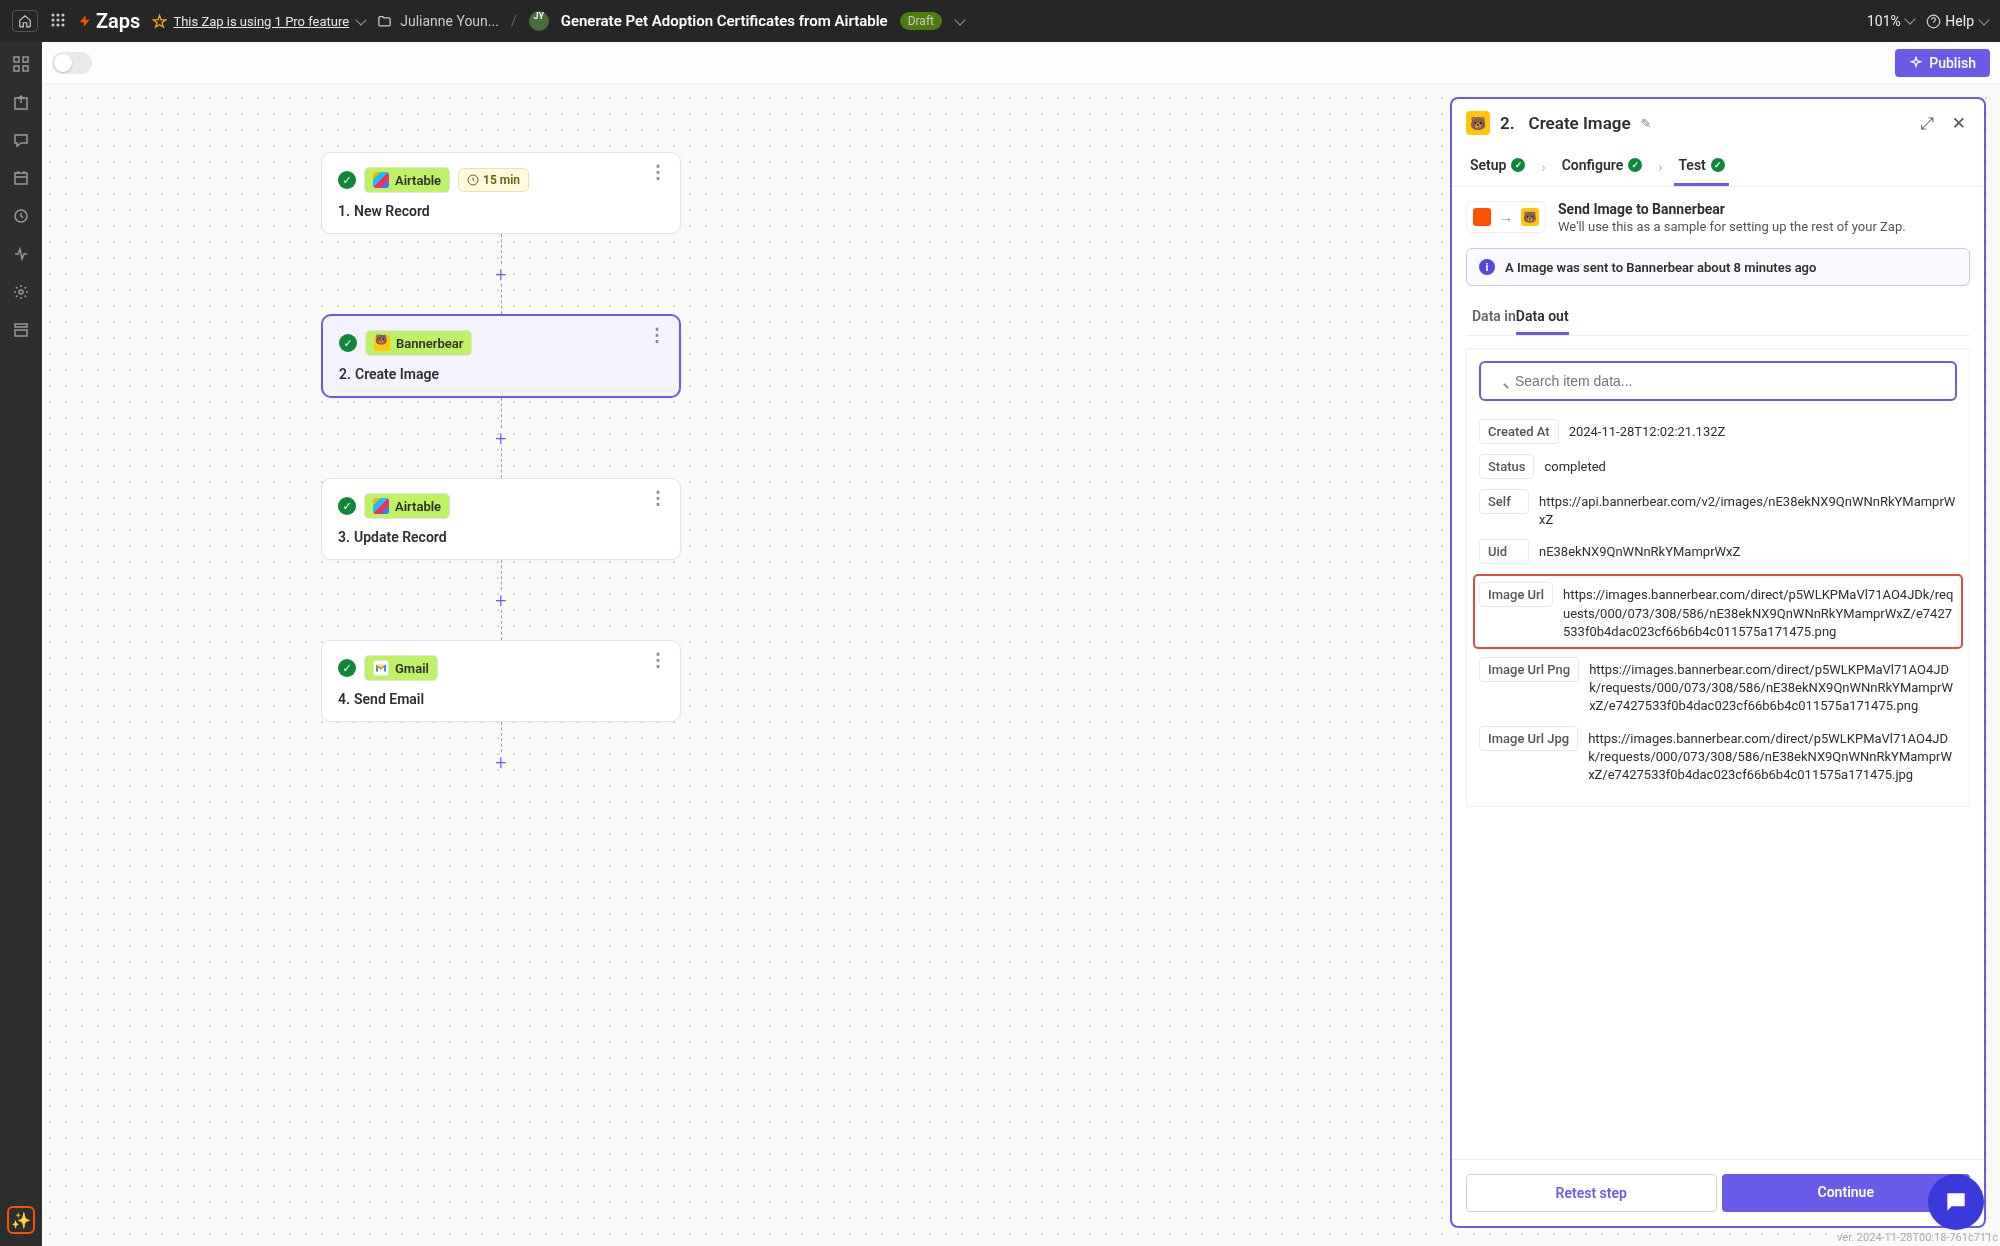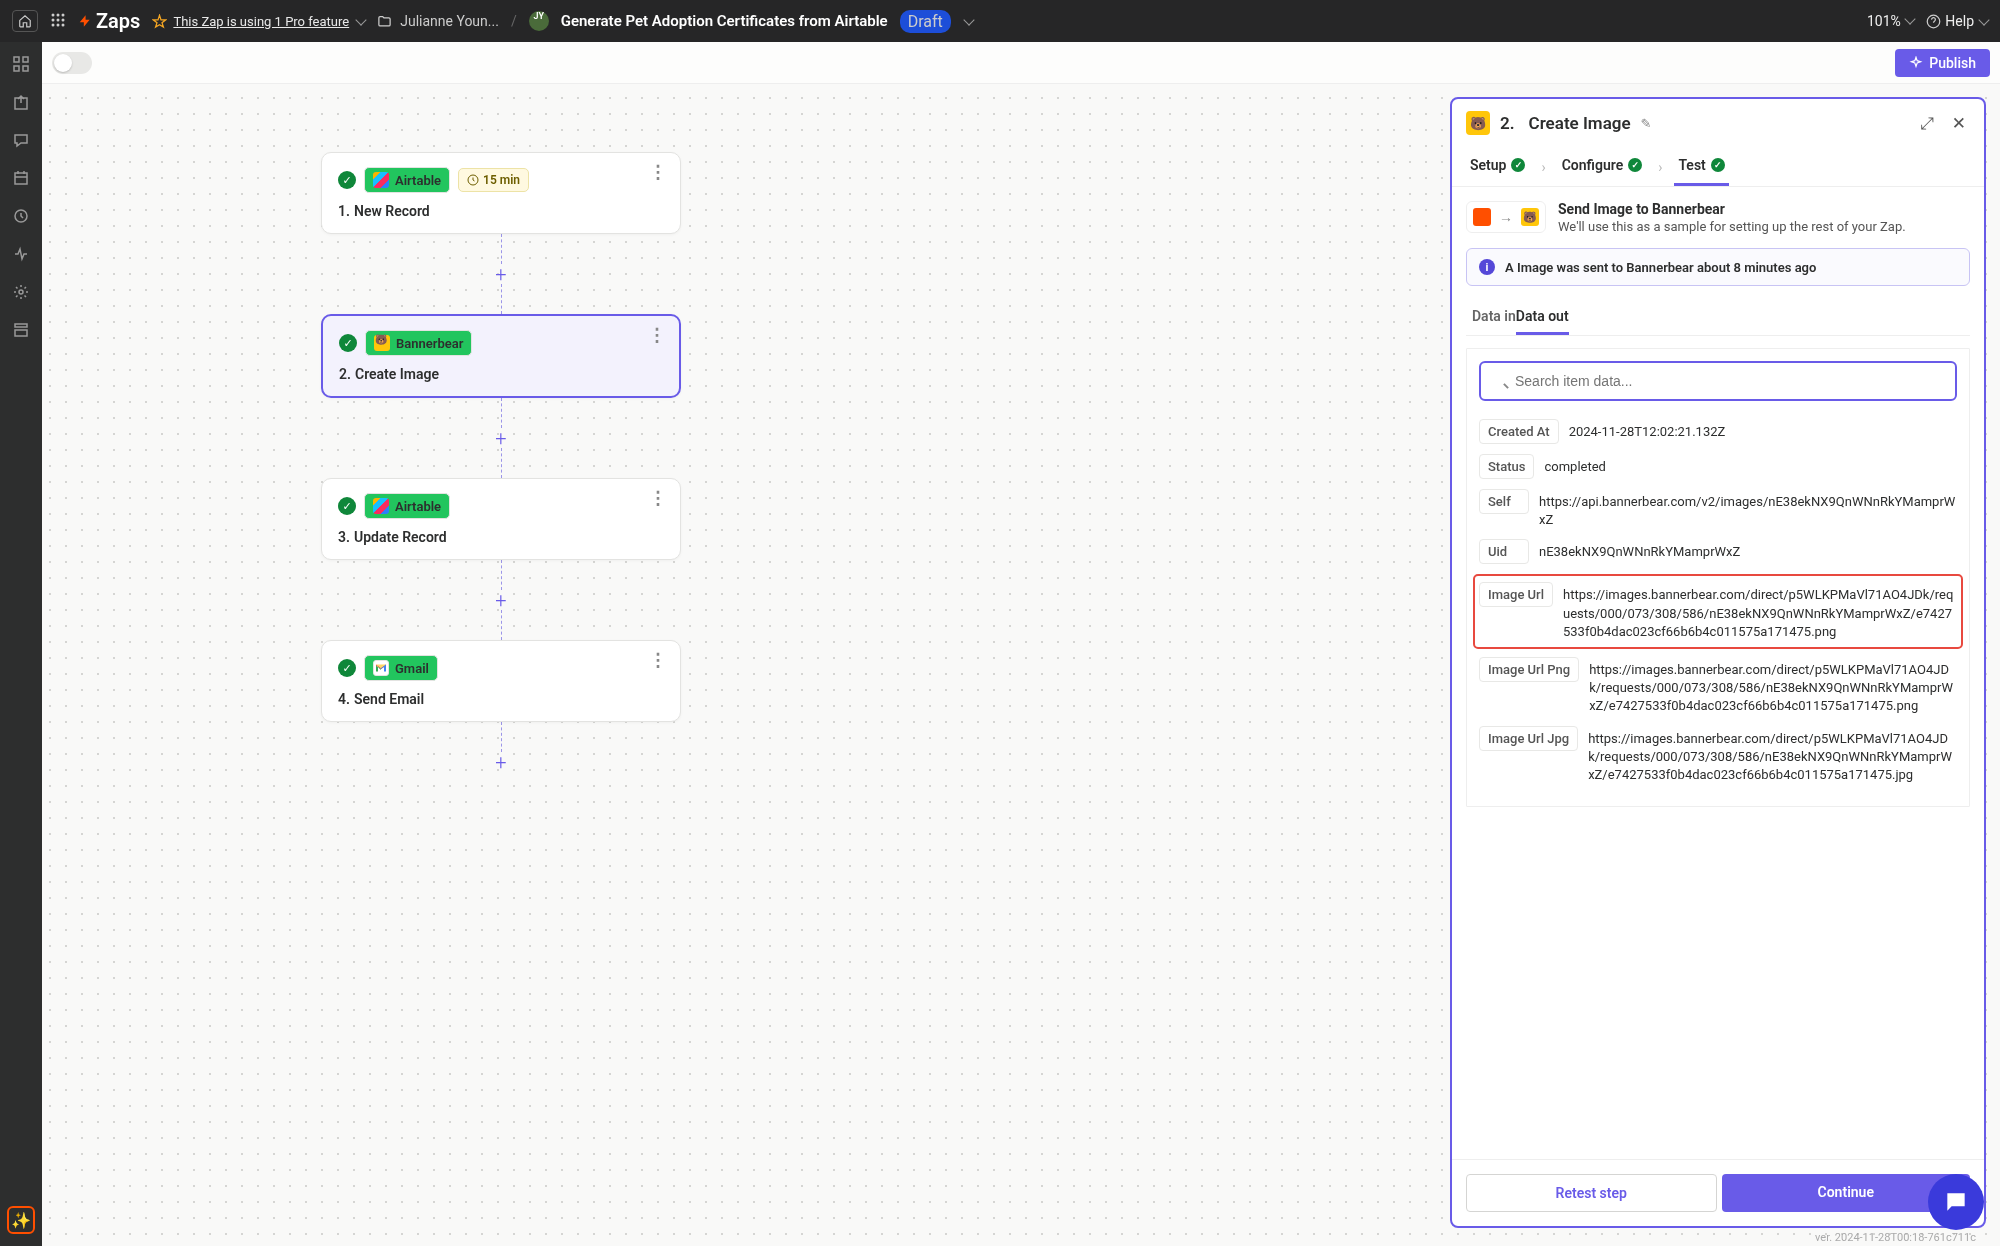--- a/index.html
+++ b/index.html
@@ -7,21 +7,21 @@
   
   .top-header { height: 42px; background: #262627; color: #fff; display: flex; align-items: center; padding: 0 12px; gap: 12px; }
   .top-header .home-btn { width: 26px; height: 22px; border: 1px solid #555; border-radius: 4px; display: flex; align-items: center; justify-content: center; }
   .top-header .grid-btn svg { fill: #fff; }
   .top-header .zaps-logo { display: flex; align-items: center; gap: 4px; font-size: 20px; font-weight: 600; }
   .top-header .pro-feature { display: flex; align-items: center; gap: 6px; font-size: 13px; text-decoration: underline; color: #e8e8e8; }
   .top-header .folder-path { display: flex; align-items: center; gap: 8px; color: #ccc; font-size: 14px; }
   .top-header .separator { color: #666; }
   .top-header .avatar-small { width: 20px; height: 20px; border-radius: 50%; background: #4a6b3a; display: flex; align-items: flex-start; justify-content: center; font-size: 9px; color: #fff; font-weight: 600; }
   .top-header .zap-title { font-weight: 600; font-size: 15px; }
-  .top-header .draft-badge { background: #1d4ed8; color: #ccc; padding: 2px 8px; border-radius: 10px; font-size: 16px; }
+  .top-header .draft-badge { background: #4d7c0f; color: #ccc; padding: 2px 8px; border-radius: 10px; font-size: 12px; }
   .top-header .spacer { flex: 1; }
   .top-header .zoom { font-size: 14px; color: #eee; }
   .top-header .help-link { display: flex; align-items: center; gap: 4px; color: #eee; font-size: 14px; }
   .chevron-down { display: inline-block; width: 8px; height: 8px; border-right: 1.5px solid #999; border-bottom: 1.5px solid #999; transform: rotate(45deg); margin-left: 2px; margin-bottom: 3px; }
 
   .main-area { position: relative; height: calc(100vh - 42px); display: flex; }
   
   .left-rail { width: 42px; background: #2d2e2e; display: flex; flex-direction: column; align-items: center; padding-top: 12px; gap: 18px; }
   .left-rail .rail-icon { width: 20px; height: 20px; display: flex; align-items: center; justify-content: center; color: #999; }
   .left-rail .rail-bottom { margin-top: auto; margin-bottom: 12px; }
@@ -36,21 +36,21 @@
   .toggle-switch { width: 40px; height: 22px; background: #e8e8e6; border-radius: 11px; position: relative; }
   .toggle-switch::after { content: ''; position: absolute; width: 18px; height: 18px; background: #fff; border-radius: 50%; top: 2px; left: 2px; box-shadow: 0 1px 2px rgba(0,0,0,0.2); }
   .toolbar .spacer { flex: 1; }
   .publish-btn { background: #695be8; color: #fff; padding: 6px 14px; border-radius: 4px; font-weight: 500; display: flex; align-items: center; gap: 6px; font-size: 14px; }
 
   .flow { position: absolute; top: 110px; left: 50%; transform: translateX(-700px); width: 360px; }
   .step-card { background: #fff; border: 1px solid #e3e3e1; border-radius: 10px; padding: 14px 16px; box-shadow: 0 1px 3px rgba(0,0,0,0.04); position: relative; }
   .step-card.selected { border: 2px solid #695be8; background: #f3f2fd; }
   .step-header { display: flex; align-items: center; gap: 8px; }
   .status-check { width: 18px; height: 18px; background: #0f873a; border-radius: 50%; display: flex; align-items: center; justify-content: center; color: #fff; font-size: 11px; }
-  .app-badge { display: flex; align-items: center; gap: 6px; border: 1px solid #e3e3e1; background: #22c55e; border-radius: 5px; padding: 4px 8px; font-size: 13px; font-weight: 600; }
+  .app-badge { display: flex; align-items: center; gap: 6px; border: 1px solid #e3e3e1; background: #bef264; border-radius: 5px; padding: 4px 8px; font-size: 13px; font-weight: 600; }
   .app-icon { width: 16px; height: 16px; border-radius: 3px; }
   .app-icon.airtable { background: linear-gradient(135deg, #fcb400 25%, #18bfff 25% 50%, #f82b60 50% 75%, #2d7ff9 75%); }
   .app-icon.bannerbear { background: #ffc60a; position: relative; }
   .app-icon.bannerbear::after { content:'🐻'; font-size:10px; position:absolute; top:-1px; left:1px; }
   .app-icon.gmail-icon { background: #fff; border: 1px solid #e3e3e1; display: flex; align-items: center; justify-content: center; font-size: 10px; }
   .time-badge { display: flex; align-items: center; gap: 4px; background: #fff9e0; border: 1px solid #ede3a6; color: #6d5e00; border-radius: 5px; padding: 4px 8px; font-size: 12px; font-weight: 600; }
   .step-title { margin-top: 10px; font-size: 14px; font-weight: 600; }
   .step-title .num { margin-right: 4px; }
   .step-menu { position: absolute; top: 14px; right: 14px; font-size: 18px; color: #888; font-weight: 700; letter-spacing: -1px; line-height: 10px; }
   
@@ -98,21 +98,21 @@
   .data-row { display: flex; align-items: flex-start; gap: 10px; margin-bottom: 10px; font-size: 13px; }
   .data-row .label { background: #fff; border: 1px solid #e8e8e6; border-radius: 4px; padding: 4px 8px; font-weight: 500; color: #555; min-width: 50px; flex-shrink: 0; }
   .data-row .value { padding-top: 4px; word-break: break-all; color: #2d2e2e; line-height: 1.4; flex: 1; }
   .data-row.highlighted { border: 2px solid #e8493f; border-radius: 5px; padding: 6px 4px; margin-left: -6px; margin-right: -6px; margin-bottom: 8px; }
   
   .panel-footer { border-top: 1px solid #eee; padding: 14px; display: flex; gap: 5px; }
   .btn { flex: 1; padding: 10px; border-radius: 4px; font-size: 14px; font-weight: 600; text-align: center; cursor: pointer; }
   .btn-secondary { background: #fff; border: 1px solid #d5d5d3; color: #695be8; }
   .btn-primary { background: #695be8; color: #fff; }
   
-  .version-txt { position: absolute; bottom: 2px; right: 24px; font-size: 11px; color: #aaa; }
+  .version-txt { position: absolute; bottom: 2px; right: 2px; font-size: 11px; color: #aaa; }
   .chat-fab { position: absolute; bottom: 16px; right: 16px; width: 56px; height: 56px; background: #3a3adb; border-radius: 50%; display: flex; align-items: center; justify-content: center; font-size: 26px; color: #fff; z-index: 100; }
 </style>
 </head>
 <body>
 
 <div class="top-header">
   <div class="home-btn">
     <svg width="14" height="14" viewBox="0 0 24 24" fill="none" stroke="#ccc" stroke-width="2">
         <path d="M3 11l9-8 9 8v10a1 1 0 01-1 1h-5v-7h-6v7H4a1 1 0 01-1-1V11z"></path>
       </svg>

